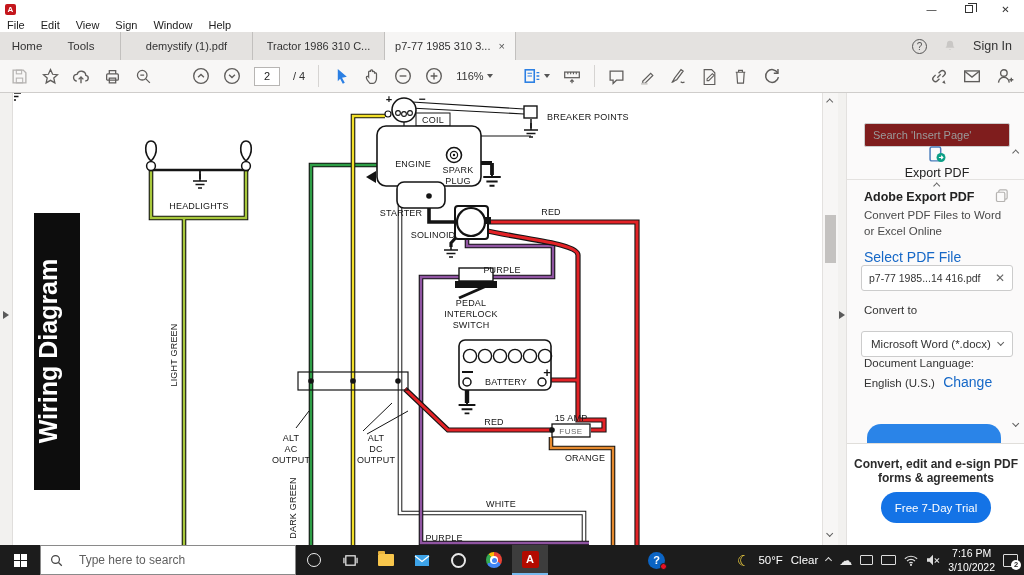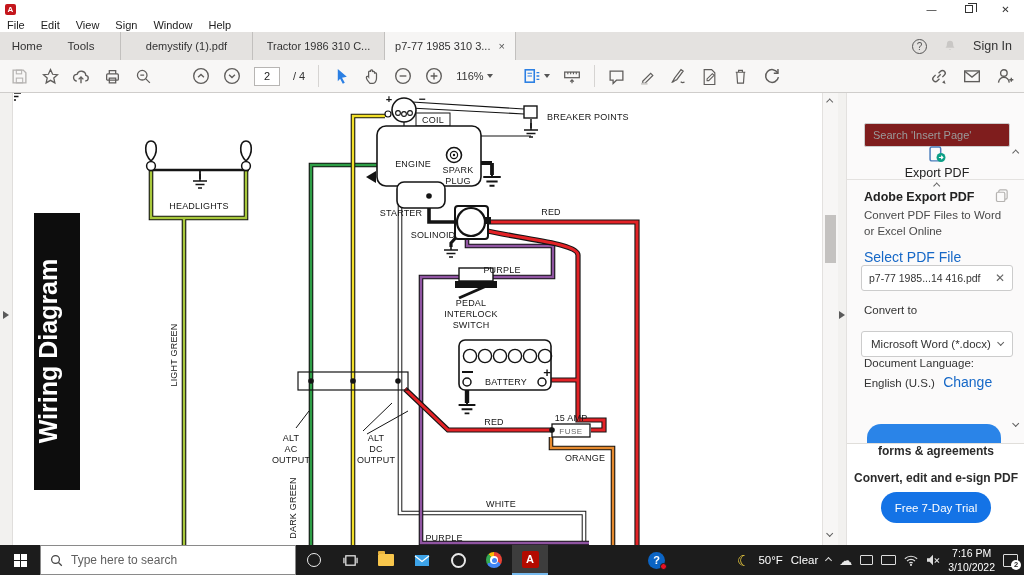--- a/index.html
+++ b/index.html
@@ -64,21 +64,21 @@
   .promo { position:absolute; left:0; top:350px; width:178px; height:102px; background:#fff; border-top:1px solid #e0deda; text-align:center; }
   .promo-line { font-size:12px; font-weight:bold; color:#2b2b2b; }
   .trialbtn { position:absolute; left:34px; top:48px; width:110px; height:31px; background:#1473e6; border-radius:16px; color:#fff; font-size:11.5px; display:flex; align-items:center; justify-content:center; }
   .rp-scrollchev { position:absolute; left:166px; }
 
   
   .taskbar { position:absolute; left:0; top:545px; width:1024px; height:30px; background:#1c1c1c; display:flex; align-items:center; color:#fff; }
   .startbtn { width:40px; height:30px; display:flex; align-items:center; justify-content:center; }
   .winlogo { width:13px; height:13px; display:grid; grid-template-columns:6px 6px; grid-template-rows:6px 6px; gap:1px; }
   .winlogo div { background:#fff; }
-  .tsearch { width:256px; height:30px; background:#fff; border:1px solid #8a8a8a; display:flex; align-items:center; padding:0 9px; gap:8px; }
+  .tsearch { width:256px; height:30px; background:#fff; border:1px solid #8a8a8a; display:flex; align-items:center; padding:0 9px; gap:16px; }
   .tsearch-text { font-size:12px; color:#5f5f5f; }
   .taskslot { width:36px; height:30px; display:flex; align-items:center; justify-content:center; }
   .task-acrobat { background:#3d3d3d; border-bottom:2px solid #76b9ed; }
   .acroicon { width:17px; height:17px; background:#b30b00; border-radius:2px; color:#fff; font-size:11px; font-weight:bold; text-align:center; line-height:17px; }
   .folder { width:16px; height:12px; background:#f8c64c; border-radius:1px; position:relative; }
   .folder:before { content:""; position:absolute; left:0; top:-3px; width:7px; height:3px; background:#e8b33c; border-radius:1px 1px 0 0; }
   .ringicon { width:15px; height:15px; border:2.5px solid #e8e8e8; border-radius:50%; background:#1c1c1c; }
   .chromeicon { width:16px; height:16px; border-radius:50%; background:conic-gradient(#ea4335 0 33%, #4285f4 33% 66%, #34a853 66% 88%, #fbbc05 88% 100%); position:relative; }
   .chromeicon:before { content:""; position:absolute; left:4px; top:4px; width:8px; height:8px; background:#fff; border-radius:50%; }
   .chromeicon:after { content:""; position:absolute; left:5.5px; top:5.5px; width:5px; height:5px; background:#4285f4; border-radius:50%; }
@@ -499,22 +499,22 @@
         <span class="chev down" style="margin-left:auto;margin-top:-3px"></span>
       </div>
       <div class="rp-sub" style="top:264px;color:#333">Document Language:</div>
       <div class="rp-sub" style="top:281px;color:#333">
         <span>English (U.S.)</span>
         <span class="rp-link" style="margin-left:5px">Change</span>
       </div>
       <div class="bluebtn-partial"></div>
       <span class="chev down rp-scrollchev" style="top:328px"></span>
       <div class="promo">
+        <div class="promo-line" style="margin-top:13px">Convert, edit and e-sign PDF</div>
         <div class="promo-line">forms &amp; agreements</div>
-        <div class="promo-line" style="margin-top:13px">Convert, edit and e-sign PDF</div>
         <div class="trialbtn">Free 7-Day Trial</div>
       </div>
     </div>
   </div>
 
   <div class="taskbar">
     <div class="startbtn">
       <div class="winlogo">
           <div></div>
           <div></div>

